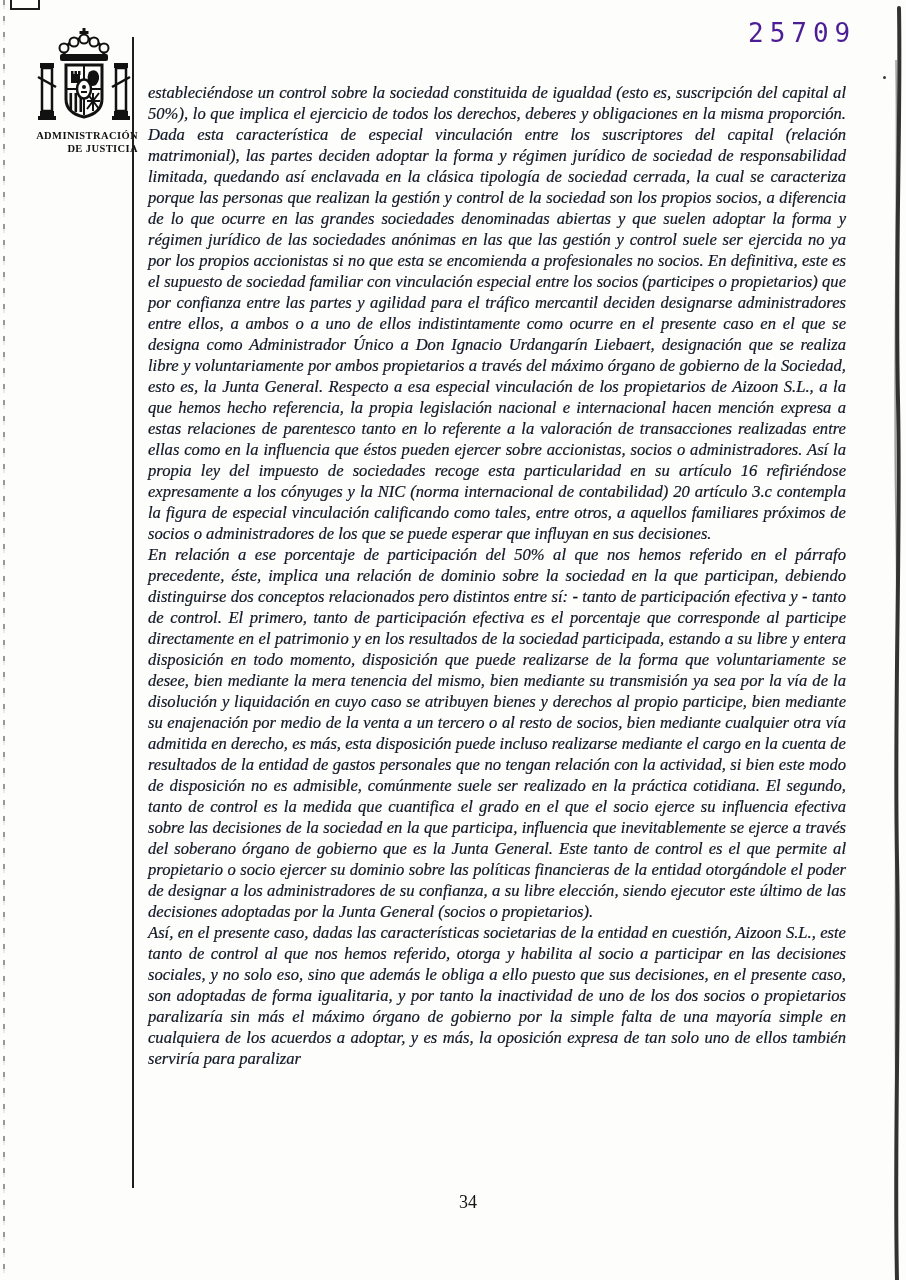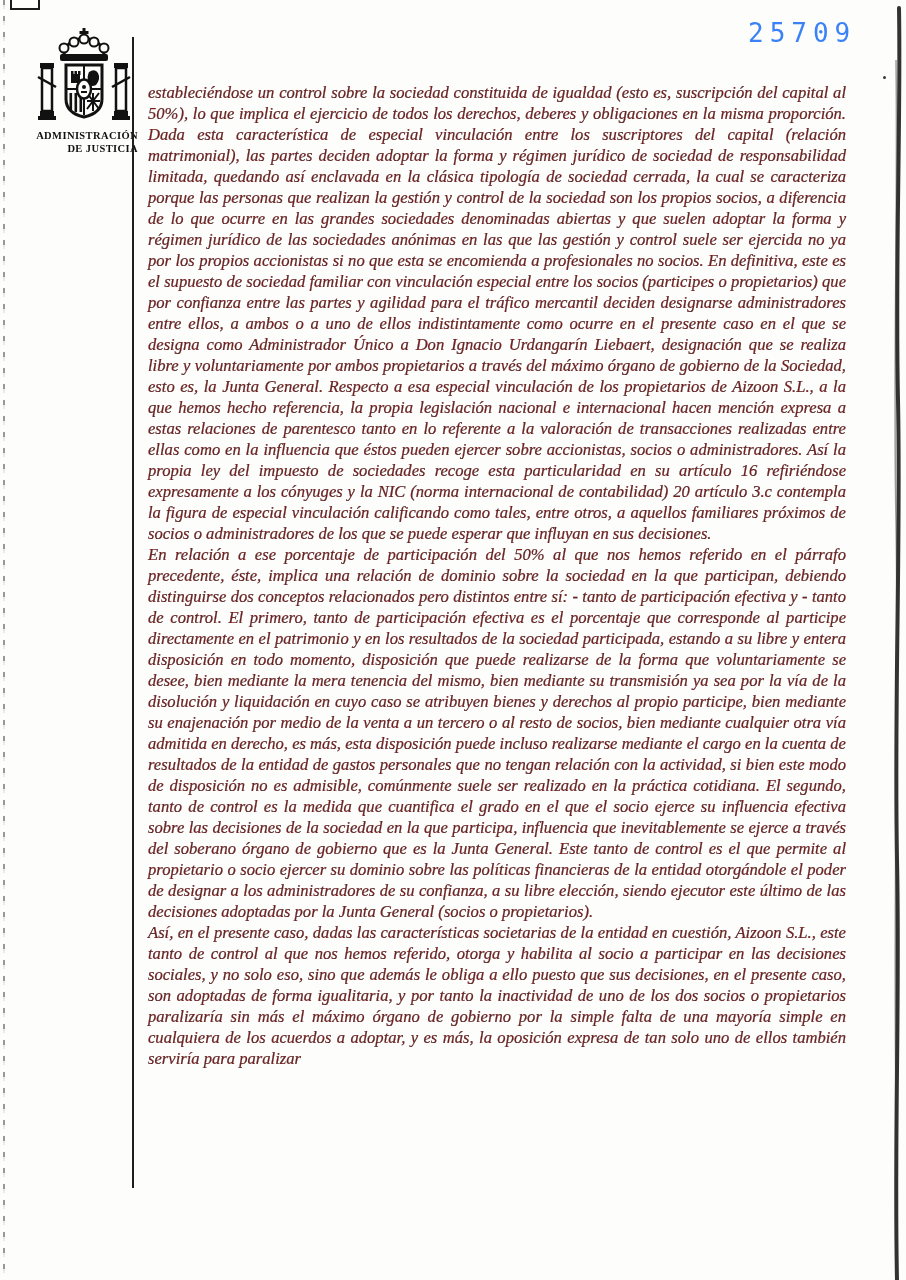--- a/index.html
+++ b/index.html
@@ -21,40 +21,40 @@
   .corner-mark{
     position:absolute;left:10px;top:-6px;width:26px;height:12px;
     border:2.5px solid #1b1b1b;background:transparent;
   }
   .stray-dot{position:absolute;left:883px;top:76px;width:3px;height:3px;border-radius:50%;background:#3a3a3a;}
 
   
   .doc-number{
     position:absolute;left:748px;top:18px;width:110px;
     font-family:"DejaVu Sans Mono", monospace;
-    font-size:26px;letter-spacing:6px;color:#3b82f6;white-space:nowrap;
+    font-size:26px;letter-spacing:6px;color:#4c1d95;white-space:nowrap;
   }
 
   
   .letterhead{position:absolute;left:30px;top:27px;width:108px;text-align:right;}
   .emblem{display:block;margin:0 auto;}
   .org{
     margin-top:2px;font-family:"Liberation Serif", serif;
     font-weight:bold;font-size:10.5px;line-height:13px;
     letter-spacing:.4px;color:#101010;white-space:nowrap;
   }
 
   
   .vrule{position:absolute;left:132px;top:37px;width:2px;height:1151px;background:#1d1d1d;}
 
   
   .body-text{
     position:absolute;left:148px;top:82px;width:698px;
     font-style:italic;font-size:16.6px;line-height:21px;
-    text-align:justify;color:#7f1d1d;
+    text-align:justify;color:#0f172a;
     -webkit-text-stroke:.2px #141414;
   }
   .body-text p{margin:0;}
 
   
   .page-number{
     position:absolute;left:148px;top:1192px;width:640px;text-align:center;
     font-size:18px;color:#141414;
   }
 </style>
@@ -131,14 +131,15 @@
   </div>
 
   <div class="vrule"></div>
 
   <div class="body-text">
     <p>estableciéndose un control sobre la sociedad constituida de igualdad (esto es, suscripción del capital al 50%), lo que implica el ejercicio de todos los derechos, deberes y obligaciones en la misma proporción. Dada esta característica de especial vinculación entre los suscriptores del capital (relación matrimonial), las partes deciden adoptar la forma y régimen jurídico de sociedad de responsabilidad limitada, quedando así enclavada en la clásica tipología de sociedad cerrada, la cual se caracteriza porque las personas que realizan la gestión y control de la sociedad son los propios socios, a diferencia de lo que ocurre en las grandes sociedades denominadas abiertas y que suelen adoptar la forma y régimen jurídico de las sociedades anónimas en las que las gestión y control suele ser ejercida no ya por los propios accionistas si no que esta se encomienda a profesionales no socios. En definitiva, este es el supuesto de sociedad familiar con vinculación especial entre los socios (participes o propietarios) que por confianza entre las partes y agilidad para el tráfico mercantil deciden designarse administradores entre ellos, a ambos o a uno de ellos indistintamente como ocurre en el presente caso en el que se designa como Administrador Único a Don Ignacio Urdangarín Liebaert, designación que se realiza libre y voluntariamente por ambos propietarios a través del máximo órgano de gobierno de la Sociedad, esto es, la Junta General. Respecto a esa especial vinculación de los propietarios de Aizoon S.L., a la que hemos hecho referencia, la propia legislación nacional e internacional hacen mención expresa a estas relaciones de parentesco tanto en lo referente a la valoración de transacciones realizadas entre ellas como en la influencia que éstos pueden ejercer sobre accionistas, socios o administradores. Así la propia ley del impuesto de sociedades recoge esta particularidad en su artículo 16 refiriéndose expresamente a los cónyuges y la NIC (norma internacional de contabilidad) 20 artículo 3.c contempla la figura de especial vinculación calificando como tales, entre otros, a aquellos familiares próximos de socios o administradores de los que se puede esperar que influyan en sus decisiones.</p>
     <p>En relación a ese porcentaje de participación del 50% al que nos hemos referido en el párrafo precedente, éste, implica una relación de dominio sobre la sociedad en la que participan, debiendo distinguirse dos conceptos relacionados pero distintos entre sí: - tanto de participación efectiva y - tanto de control. El primero, tanto de participación efectiva es el porcentaje que corresponde al participe directamente en el patrimonio y en los resultados de la sociedad participada, estando a su libre y entera disposición en todo momento, disposición que puede realizarse de la forma que voluntariamente se desee, bien mediante la mera tenencia del mismo, bien mediante su transmisión ya sea por la vía de la disolución y liquidación en cuyo caso se atribuyen bienes y derechos al propio participe, bien mediante su enajenación por medio de la venta a un tercero o al resto de socios, bien mediante cualquier otra vía admitida en derecho, es más, esta disposición puede incluso realizarse mediante el cargo en la cuenta de resultados de la entidad de gastos personales que no tengan relación con la actividad, si bien este modo de disposición no es admisible, comúnmente suele ser realizado en la práctica cotidiana. El segundo, tanto de control es la medida que cuantifica el grado en el que el socio ejerce su influencia efectiva sobre las decisiones de la sociedad en la que participa, influencia que inevitablemente se ejerce a través del soberano órgano de gobierno que es la Junta General. Este tanto de control es el que permite al propietario o socio ejercer su dominio sobre las políticas financieras de la entidad otorgándole el poder de designar a los administradores de su confianza, a su libre elección, siendo ejecutor este último de las decisiones adoptadas por la Junta General (socios o propietarios).</p>
     <p>Así, en el presente caso, dadas las características societarias de la entidad en cuestión, Aizoon S.L., este tanto de control al que nos hemos referido, otorga y habilita al socio a participar en las decisiones sociales, y no solo eso, sino que además le obliga a ello puesto que sus decisiones, en el presente caso, son adoptadas de forma igualitaria, y por tanto la inactividad de uno de los dos socios o propietarios paralizaría sin más el máximo órgano de gobierno por la simple falta de una mayoría simple en cualquiera de los acuerdos a adoptar, y es más, la oposición expresa de tan solo uno de ellos también serviría para paralizar</p>
   </div>
 
+  <div class="page-number">34</div>
 
 </div>
 
 </body></html>

